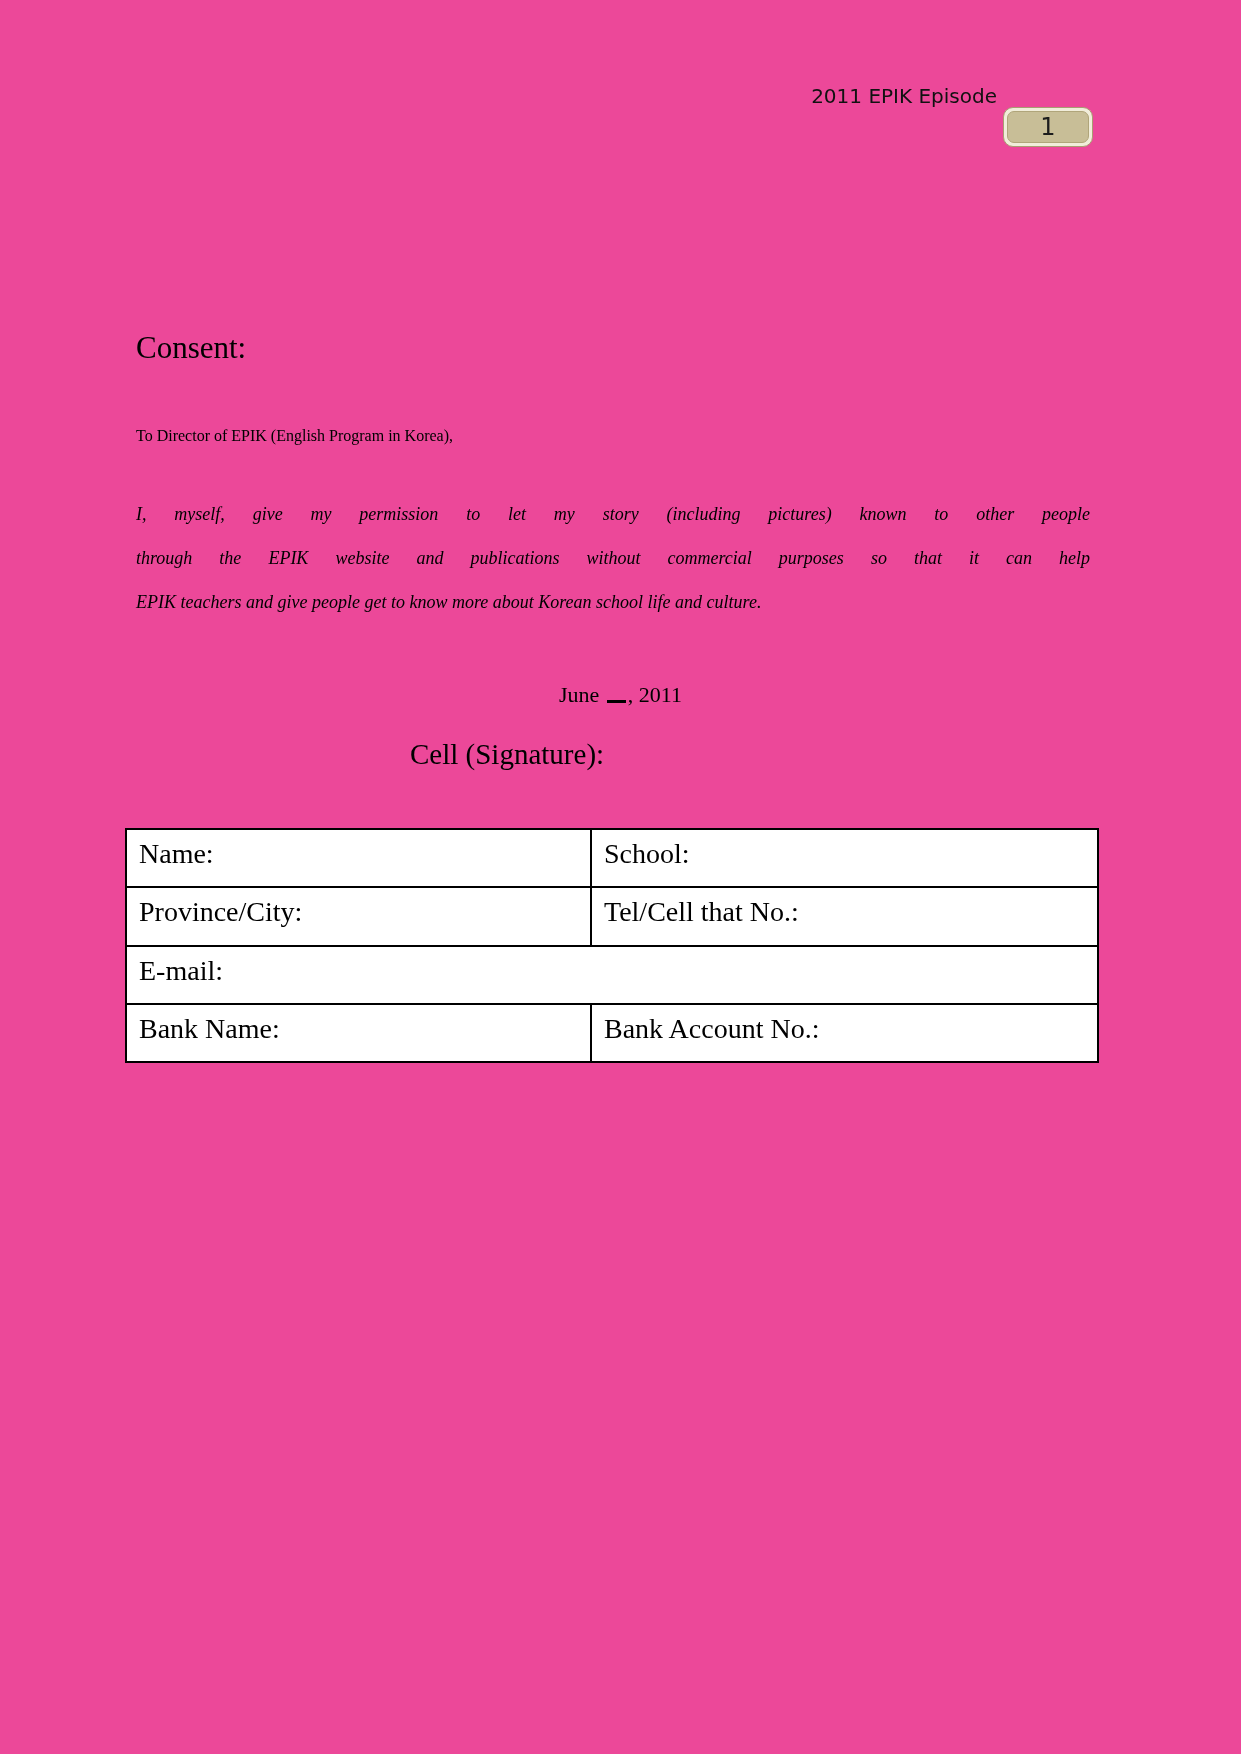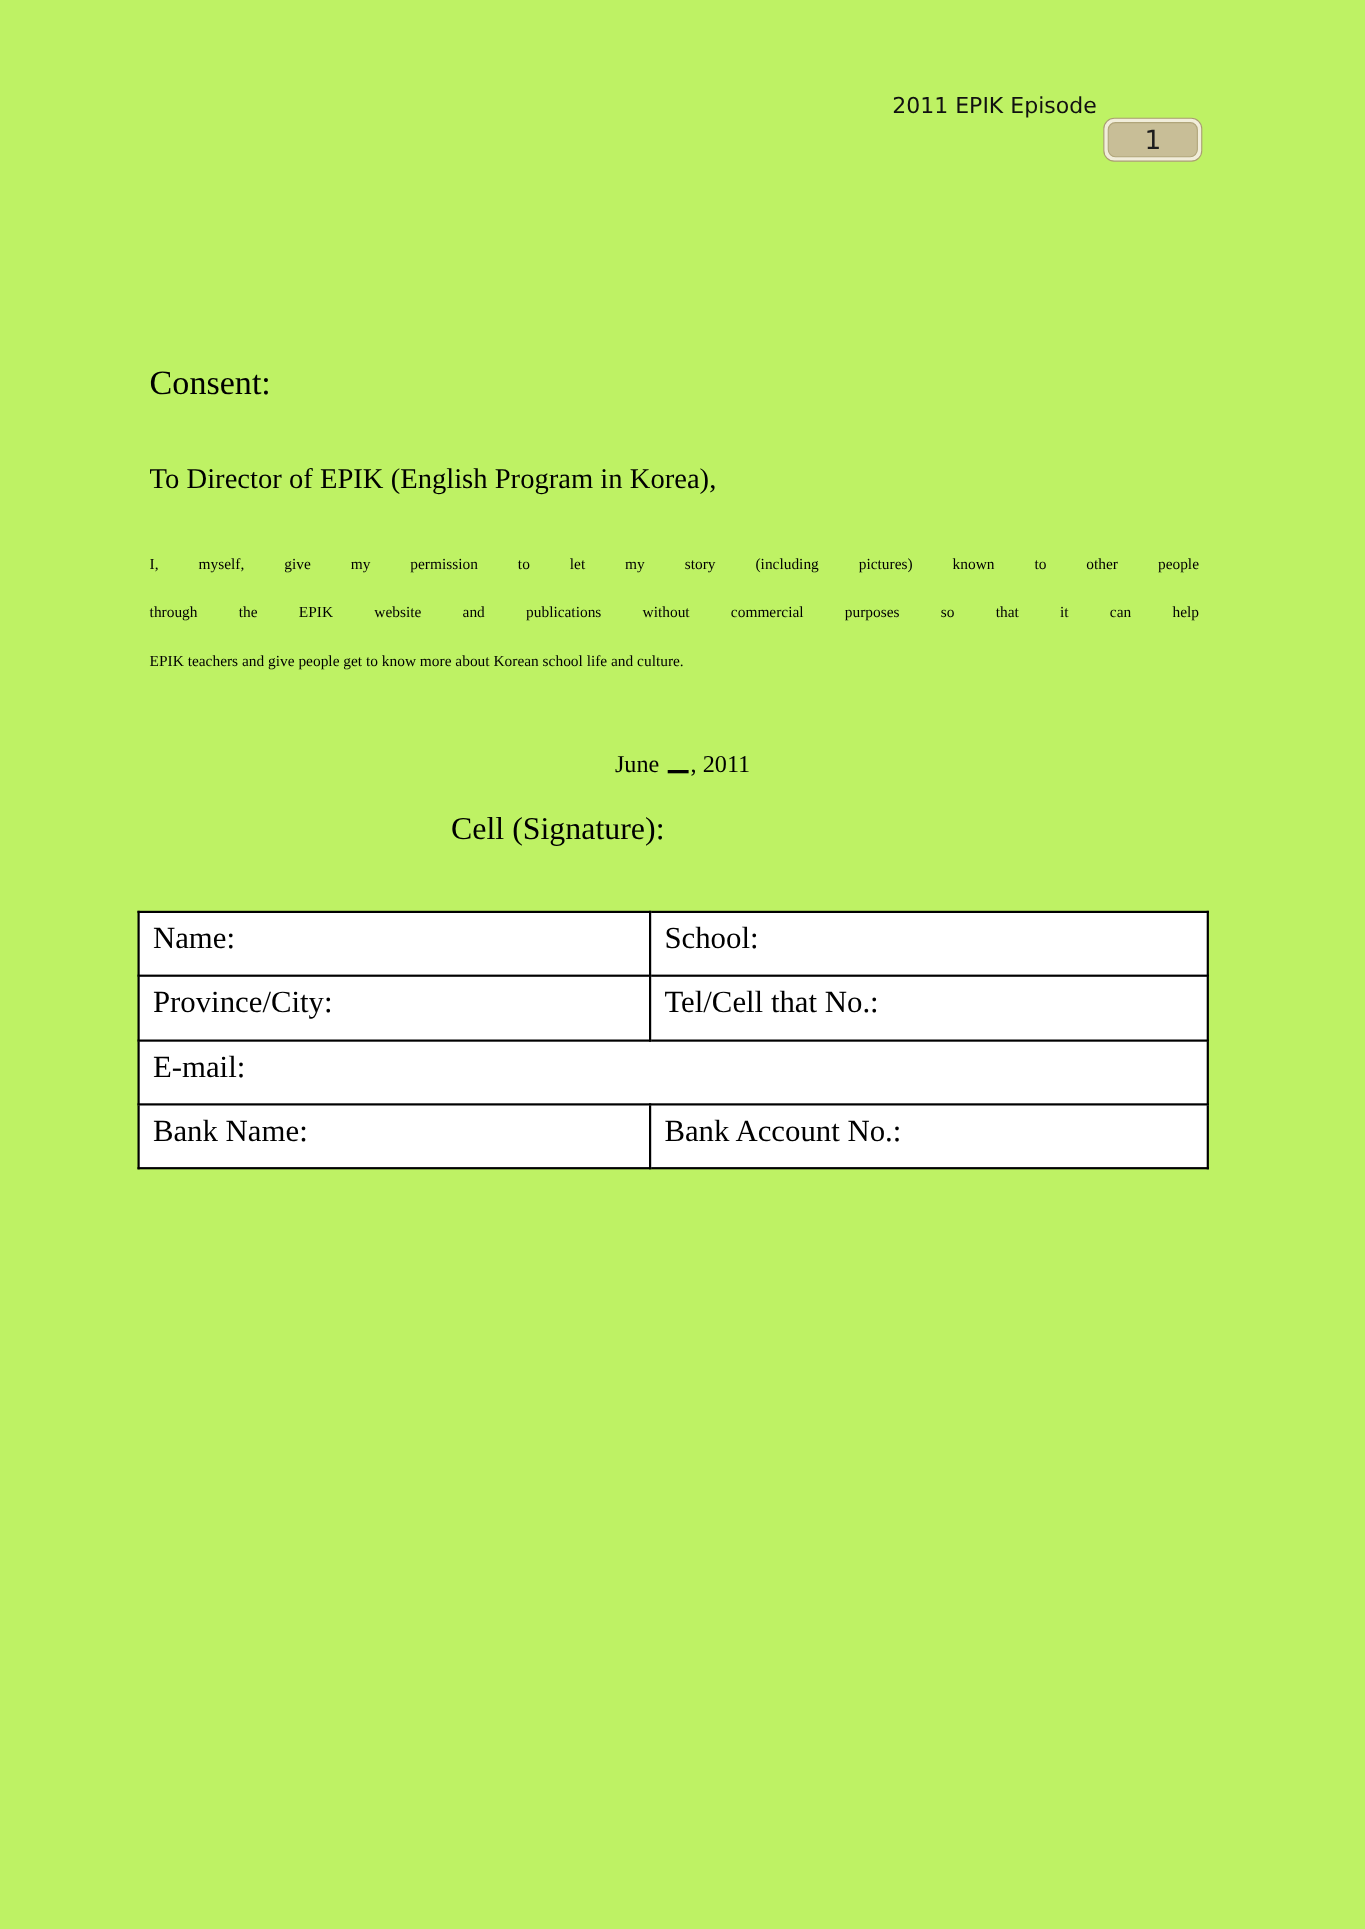--- a/index.html
+++ b/index.html
@@ -7,21 +7,21 @@
   body {
     width: 1241px;
     height: 1754px;
     position: relative;
     font-family: "Liberation Serif", "DejaVu Serif", serif;
     color: #000000;
   }
   .page {
     position: absolute;
     inset: 0;
-    background: #bef264;
+    background: #ec4899;
     overflow: hidden;
     padding-left: 48px;
   }
 
   
   .header-title {
     position: absolute;
     top: 84px;
     right: 244px;
     font-family: "DejaVu Sans", "Liberation Sans", sans-serif;
@@ -61,30 +61,31 @@
     left: 136px;
     top: 330px;
     font-size: 31px;
     line-height: 36px;
     white-space: nowrap;
   }
   .salutation {
     position: absolute;
     left: 136px;
     top: 422px;
-    font-size: 26px;
+    font-size: 16px;
     line-height: 28px;
     white-space: nowrap;
   }
   .consent-paragraph {
     position: absolute;
     left: 136px;
     top: 492px;
     width: 954px;
-    font-size: 14px;
+    font-size: 18px;
+    font-style: italic;
   }
   .consent-paragraph .pline {
     line-height: 44px;
     white-space: normal;
   }
   .consent-paragraph .pline.justified {
     text-align: justify;
     text-align-last: justify;
   }
   .date-line {

